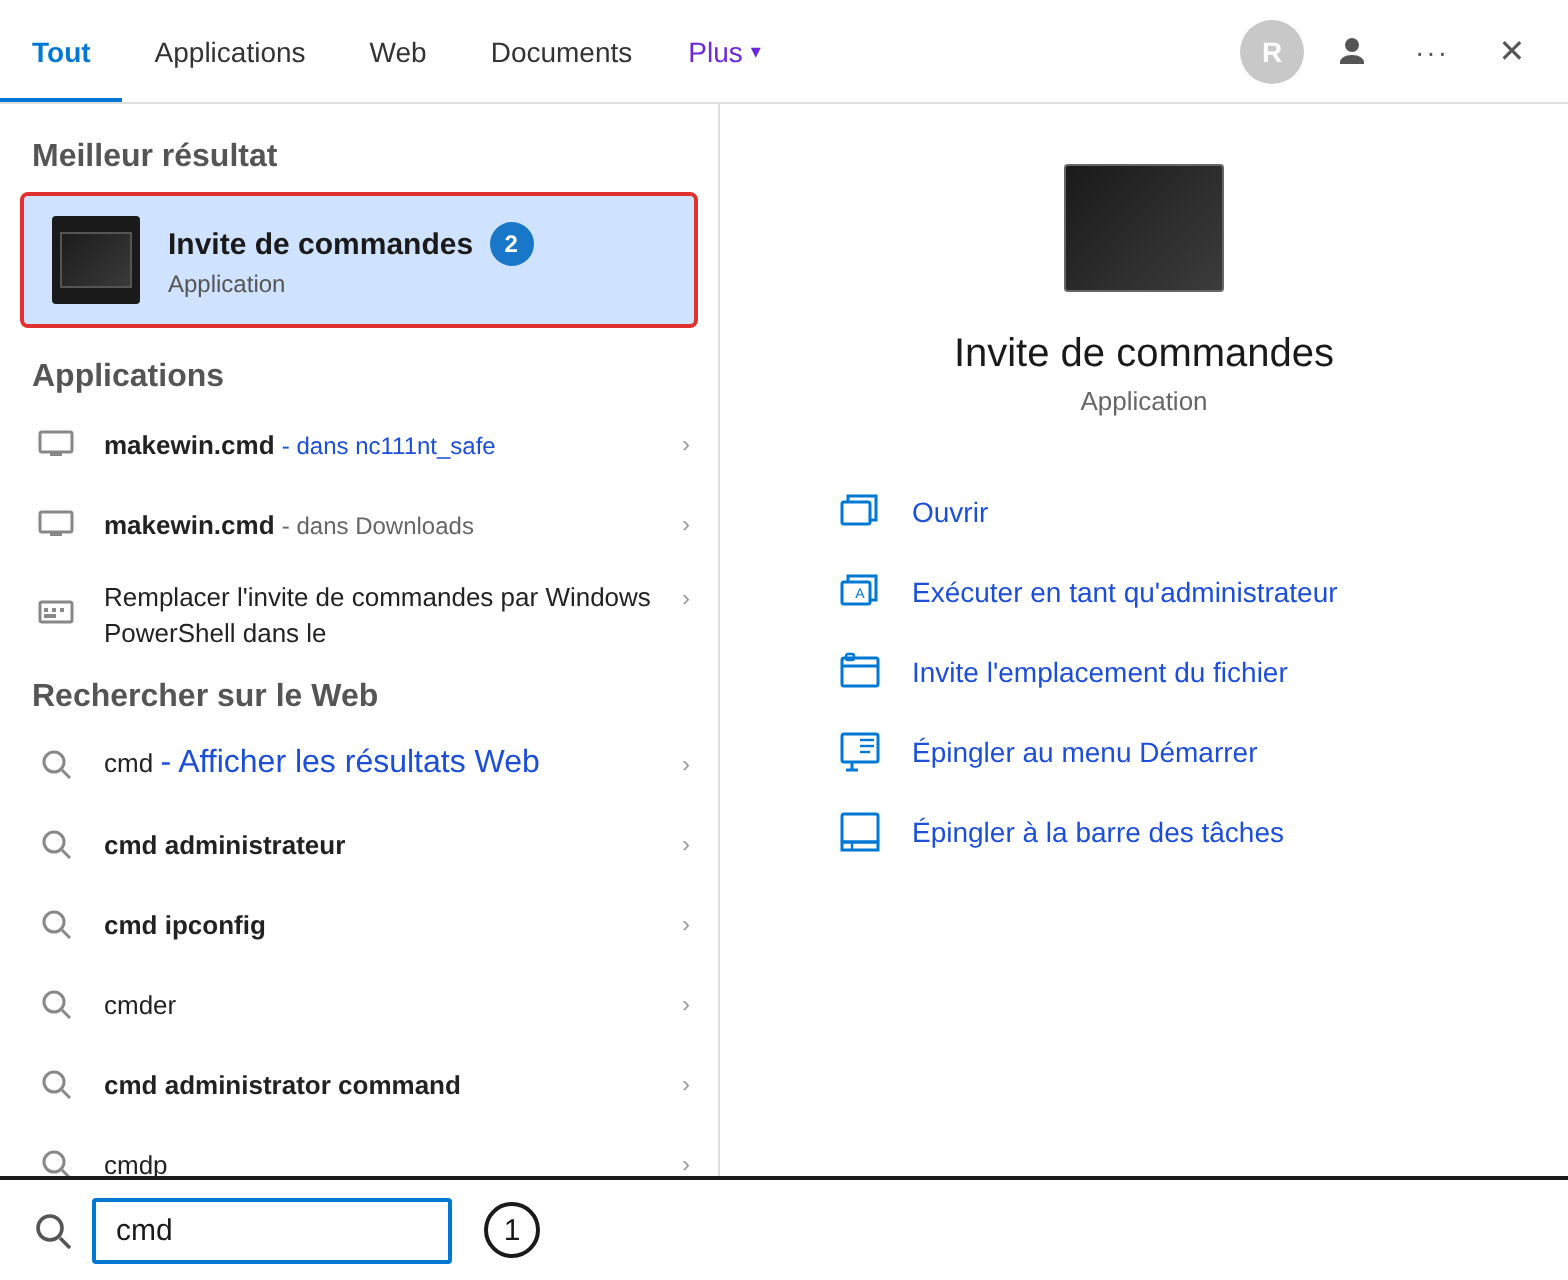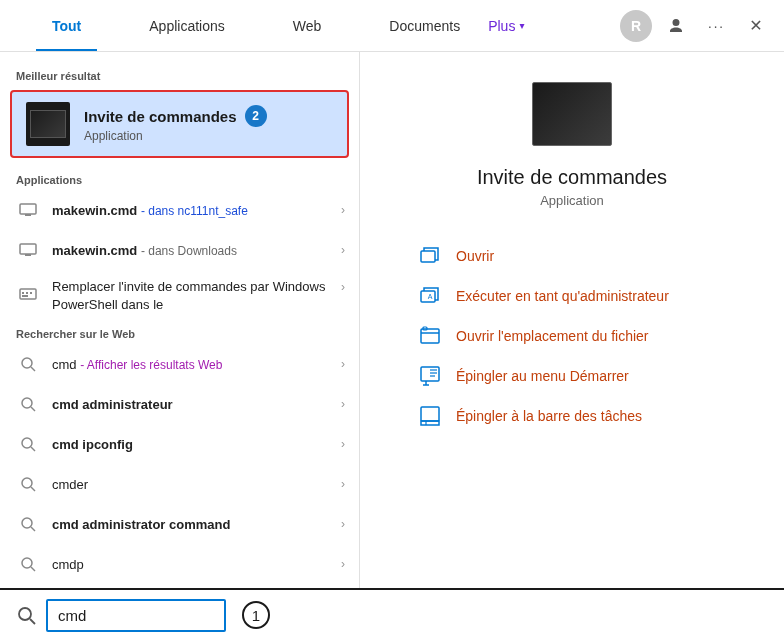--- a/index.html
+++ b/index.html
@@ -23,21 +23,20 @@
     }
     .nav-tab {
       display: flex;
       align-items: center;
       padding: 0 16px;
       font-size: 14px;
       color: #333;
       cursor: pointer;
       position: relative;
       height: 100%;
-      margin-left: 36px;
     }
     .nav-tab.active {
       color: #0078d4;
       font-weight: 600;
     }
     .nav-tab.active::after {
       content: '';
       position: absolute;
       bottom: 0;
       left: 0;
@@ -95,21 +94,21 @@
     
     .left-panel {
       width: 360px;
       min-width: 360px;
       border-right: 1px solid #e0e0e0;
       overflow-y: auto;
       padding: 12px 0 8px 0;
     }
 
     .section-label {
-      font-size: 11px;
+      font-size: 16px;
       font-weight: 600;
       color: #555;
       padding: 6px 16px 4px 16px;
       text-transform: none;
     }
 
     
     .best-result {
       margin: 4px 10px 10px 10px;
       background: #cfe2ff;
@@ -243,21 +242,21 @@
     .action-icon {
       width: 24px;
       height: 24px;
       display: flex;
       align-items: center;
       justify-content: center;
       flex-shrink: 0;
     }
     .action-label {
       font-size: 14px;
-      color: #c2410c;
+      color: #1d4ed8;
     }
 
     
     .search-bar {
       height: 52px;
       background: #fff;
       border-top: 2px solid #1a1a1a;
       display: flex;
       align-items: center;
       padding: 0 16px;
@@ -394,21 +393,21 @@
 
     <div class="list-item">
       <div class="list-item-icon">
         <svg width="16" height="16" viewBox="0 0 16 16">
           <circle cx="7" cy="7" r="5" fill="none" stroke="#888" stroke-width="1.5"></circle>
           <line x1="11" y1="11" x2="15" y2="15" stroke="#888" stroke-width="1.5"></line>
         </svg>
       </div>
       <div class="list-item-text">
         <span>cmd</span>
-        <span style="color:#a21caf;font-size:12px;"> - Afficher les résultats Web</span>
+        <span style="color:#1d4ed8;font-size:16px;"> - Afficher les résultats Web</span>
       </div>
       <div class="list-item-chevron">›</div>
     </div>
 
     <div class="list-item">
       <div class="list-item-icon">
         <svg width="16" height="16" viewBox="0 0 16 16">
           <circle cx="7" cy="7" r="5" fill="none" stroke="#888" stroke-width="1.5"></circle>
           <line x1="11" y1="11" x2="15" y2="15" stroke="#888" stroke-width="1.5"></line>
         </svg>
@@ -502,21 +501,21 @@
       </div>
 
       <div class="action-item">
         <div class="action-icon">
           <svg width="22" height="22" viewBox="0 0 22 22">
             <rect x="2" y="4" width="18" height="14" rx="1" fill="none" stroke="#0078d4" stroke-width="1.5"></rect>
             <polyline points="2,8 20,8" stroke="#0078d4" stroke-width="1.5"></polyline>
             <rect x="4" y="2" width="4" height="3" rx="1" fill="none" stroke="#0078d4" stroke-width="1.2"></rect>
           </svg>
         </div>
-        <div class="action-label">Ouvrir l'emplacement du fichier</div>
+        <div class="action-label">Invite l'emplacement du fichier</div>
       </div>
 
       <div class="action-item">
         <div class="action-icon">
           <svg width="22" height="22" viewBox="0 0 22 22">
             <rect x="2" y="2" width="18" height="14" rx="1" fill="none" stroke="#0078d4" stroke-width="1.5"></rect>
             <line x1="7" y1="16" x2="7" y2="20" stroke="#0078d4" stroke-width="1.5"></line>
             <line x1="4" y1="20" x2="10" y2="20" stroke="#0078d4" stroke-width="1.5"></line>
             <line x1="11" y1="5" x2="18" y2="5" stroke="#0078d4" stroke-width="1.2"></line>
             <line x1="11" y1="8" x2="18" y2="8" stroke="#0078d4" stroke-width="1.2"></line>

